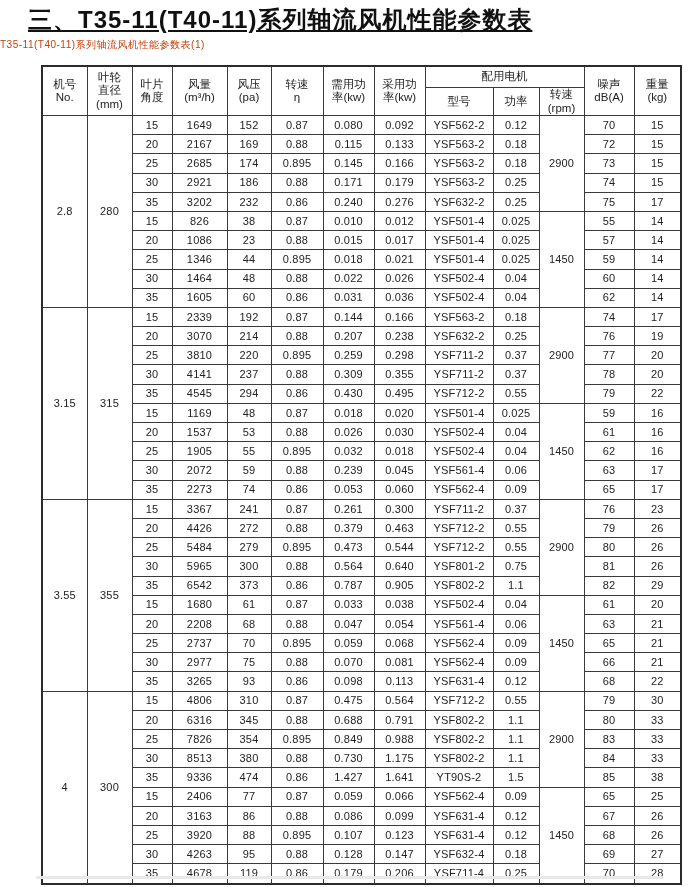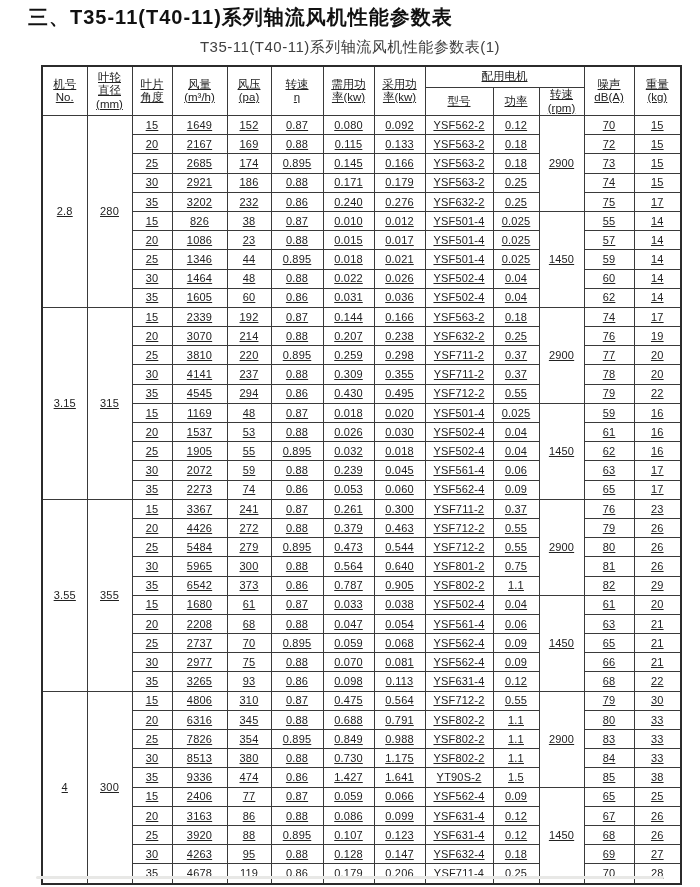--- a/index.html
+++ b/index.html
@@ -6,44 +6,45 @@
   body{
     width:700px;height:887px;
     background:#ffffff;
     font-family:"Liberation Sans","DejaVu Sans",sans-serif;
     color:#1c1c1c;
     position:relative;
     -webkit-font-smoothing:antialiased;
   }
   .page-title{
     position:absolute;left:28px;top:4px;
-    font-size:20px;font-weight:bold;letter-spacing:1px;
+    font-size:24px;font-weight:bold;letter-spacing:1px;
     color:#111;
+    text-decoration:underline;
   }
   .table-title{
     position:absolute;left:0;top:38px;width:700px;
-    text-align:center;font-size:15px;color:#404040;letter-spacing:0.5px;
+    font-size:10px;color:#c2410c;letter-spacing:0.5px;
   }
   table.perf{
     position:absolute;left:41px;top:65px;
     width:619px;
     border-collapse:collapse;
     table-layout:fixed;
     font-size:11px;
     color:#222;
   }
   table.perf th, table.perf td{
     border:1px solid #3a3a3a;
     text-align:center;
     vertical-align:middle;
     padding:0;
     overflow:hidden;
     line-height:1.15;
   }
-  table.perf{border:2px solid #2b2b2b;text-decoration:underline;}
+  table.perf{border:2px solid #2b2b2b;}
   table.perf th{
     font-weight:normal;
     white-space:pre-line;
     font-size:11.5px;
   }
   table.perf thead tr.h1 th{height:20px;}
   table.perf thead th[rowspan]{height:47px;}
   table.perf thead tr.h2 th{height:27px;}
   table.perf tbody td{height:18.2px;font-size:11px;letter-spacing:0.2px;}
   td.cell-machine-no, td.cell-impeller-diameter{font-size:11.5px;}

